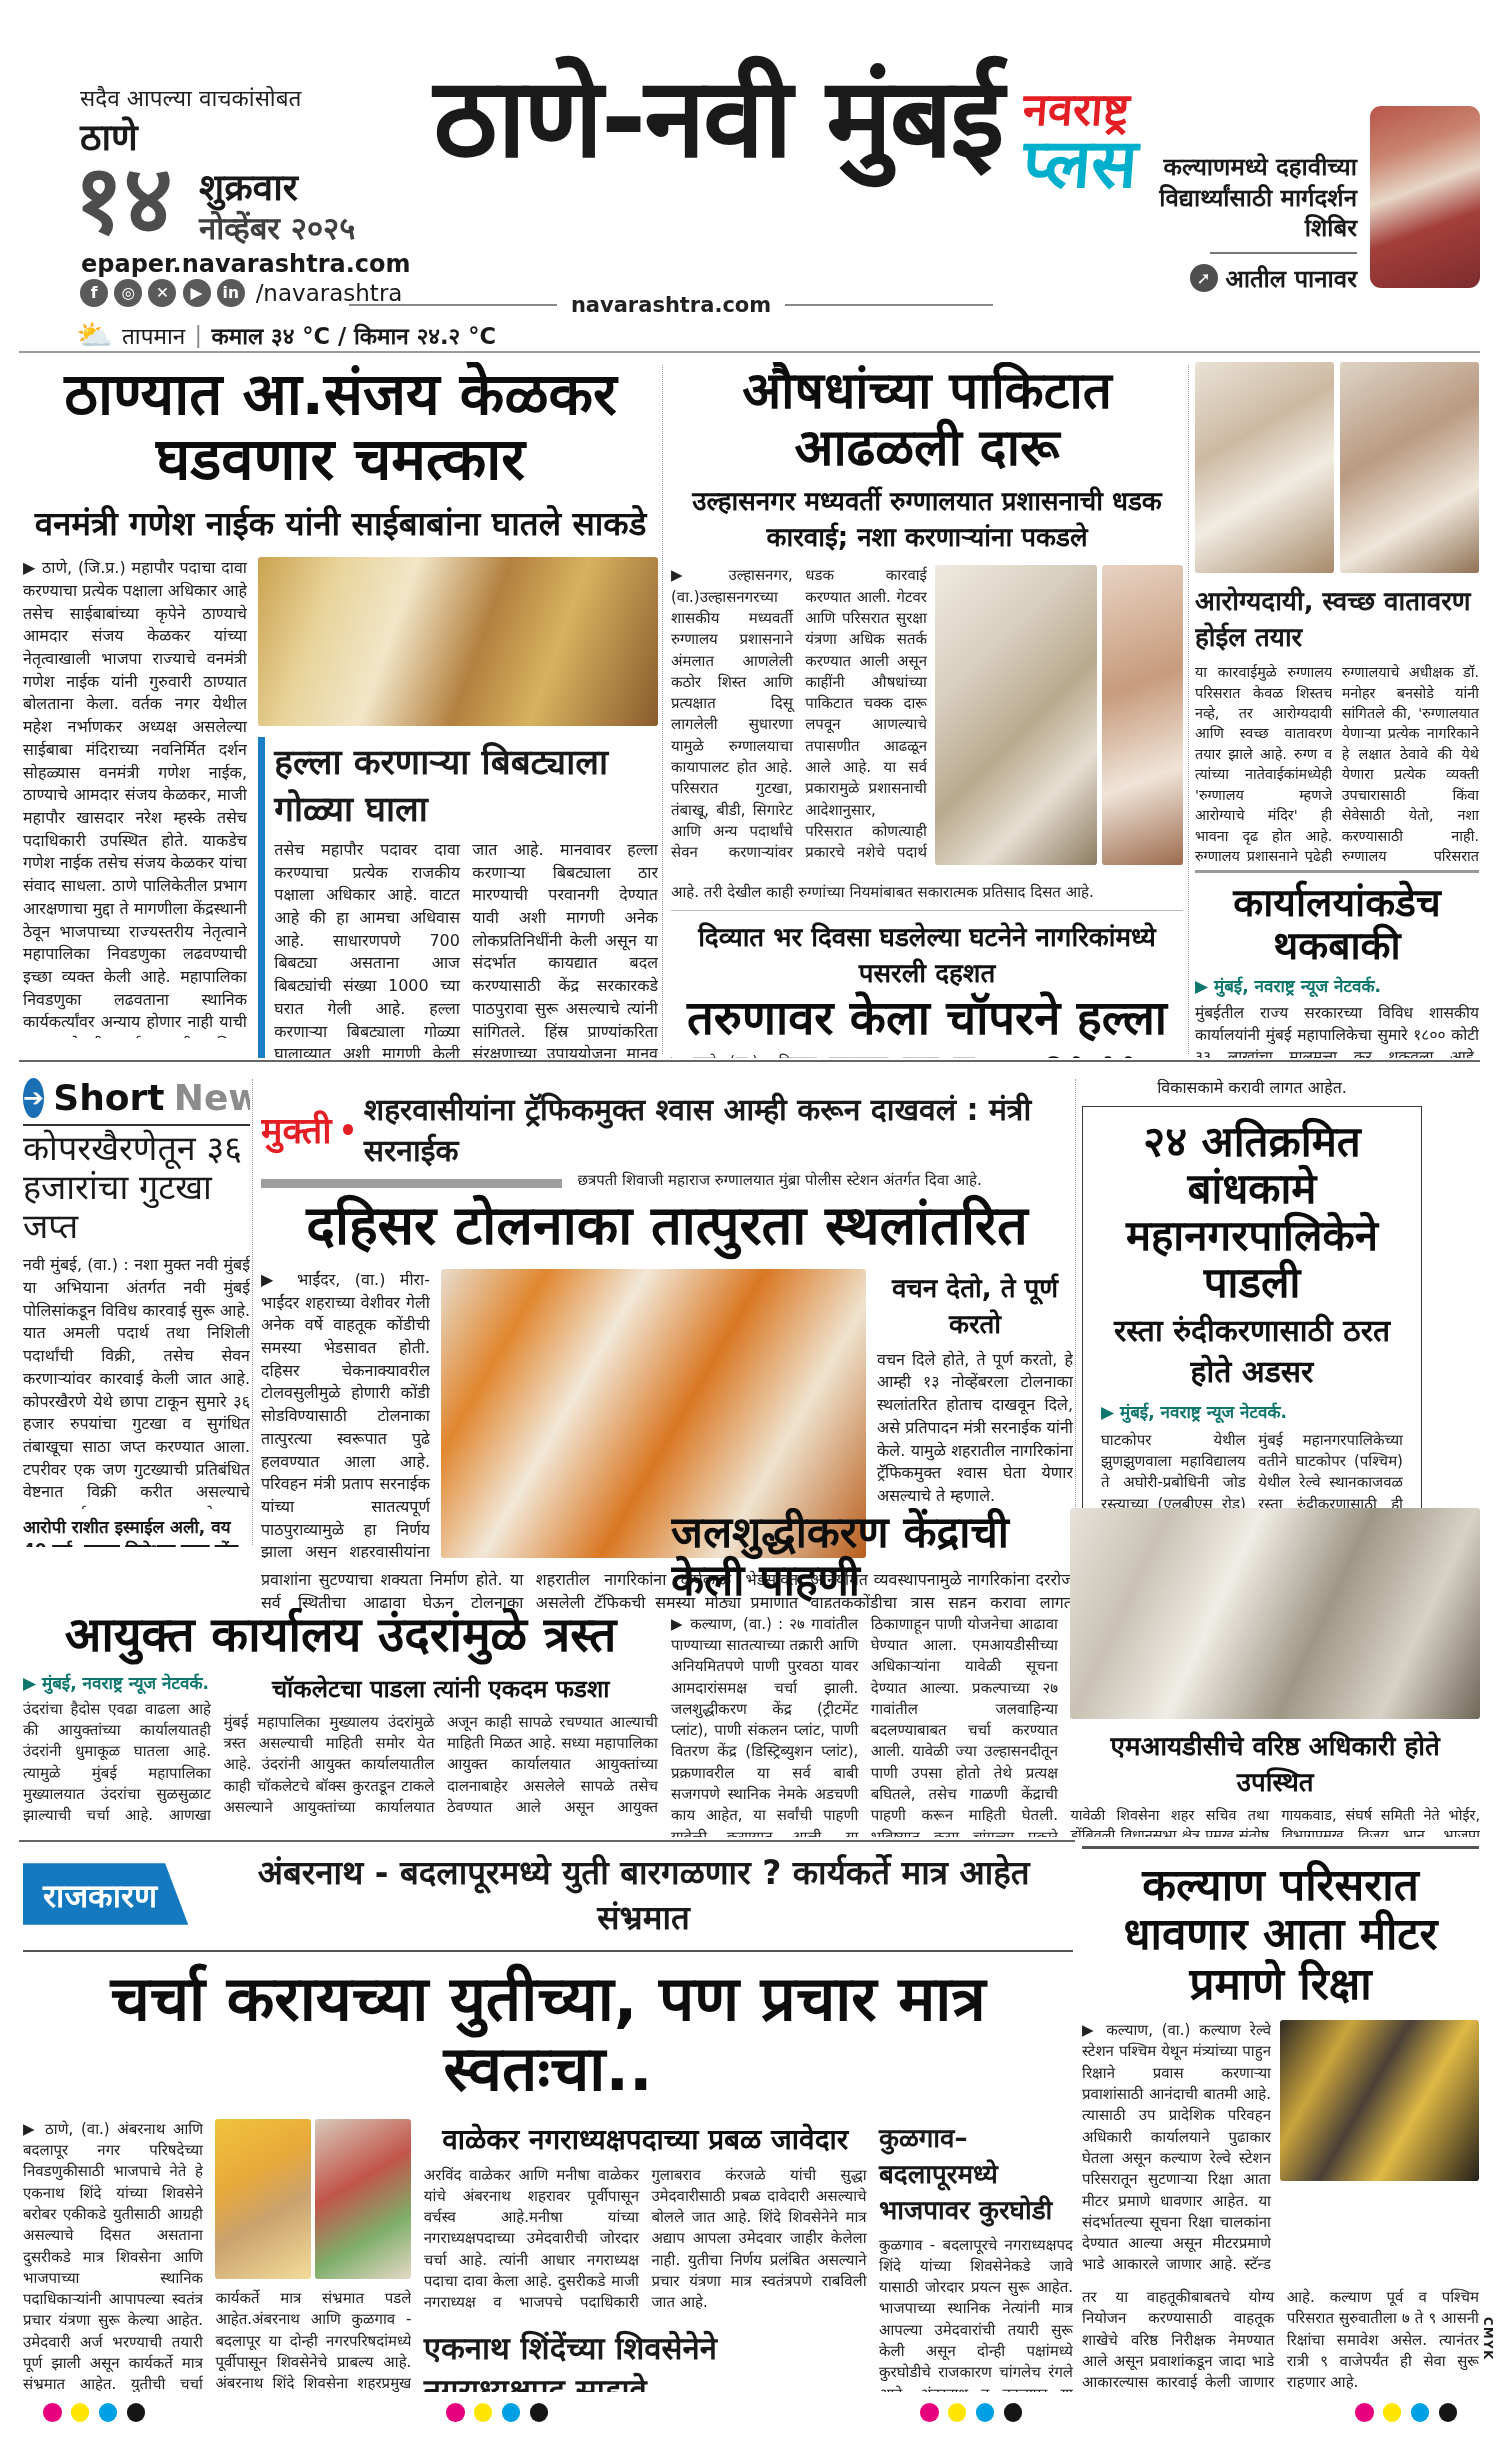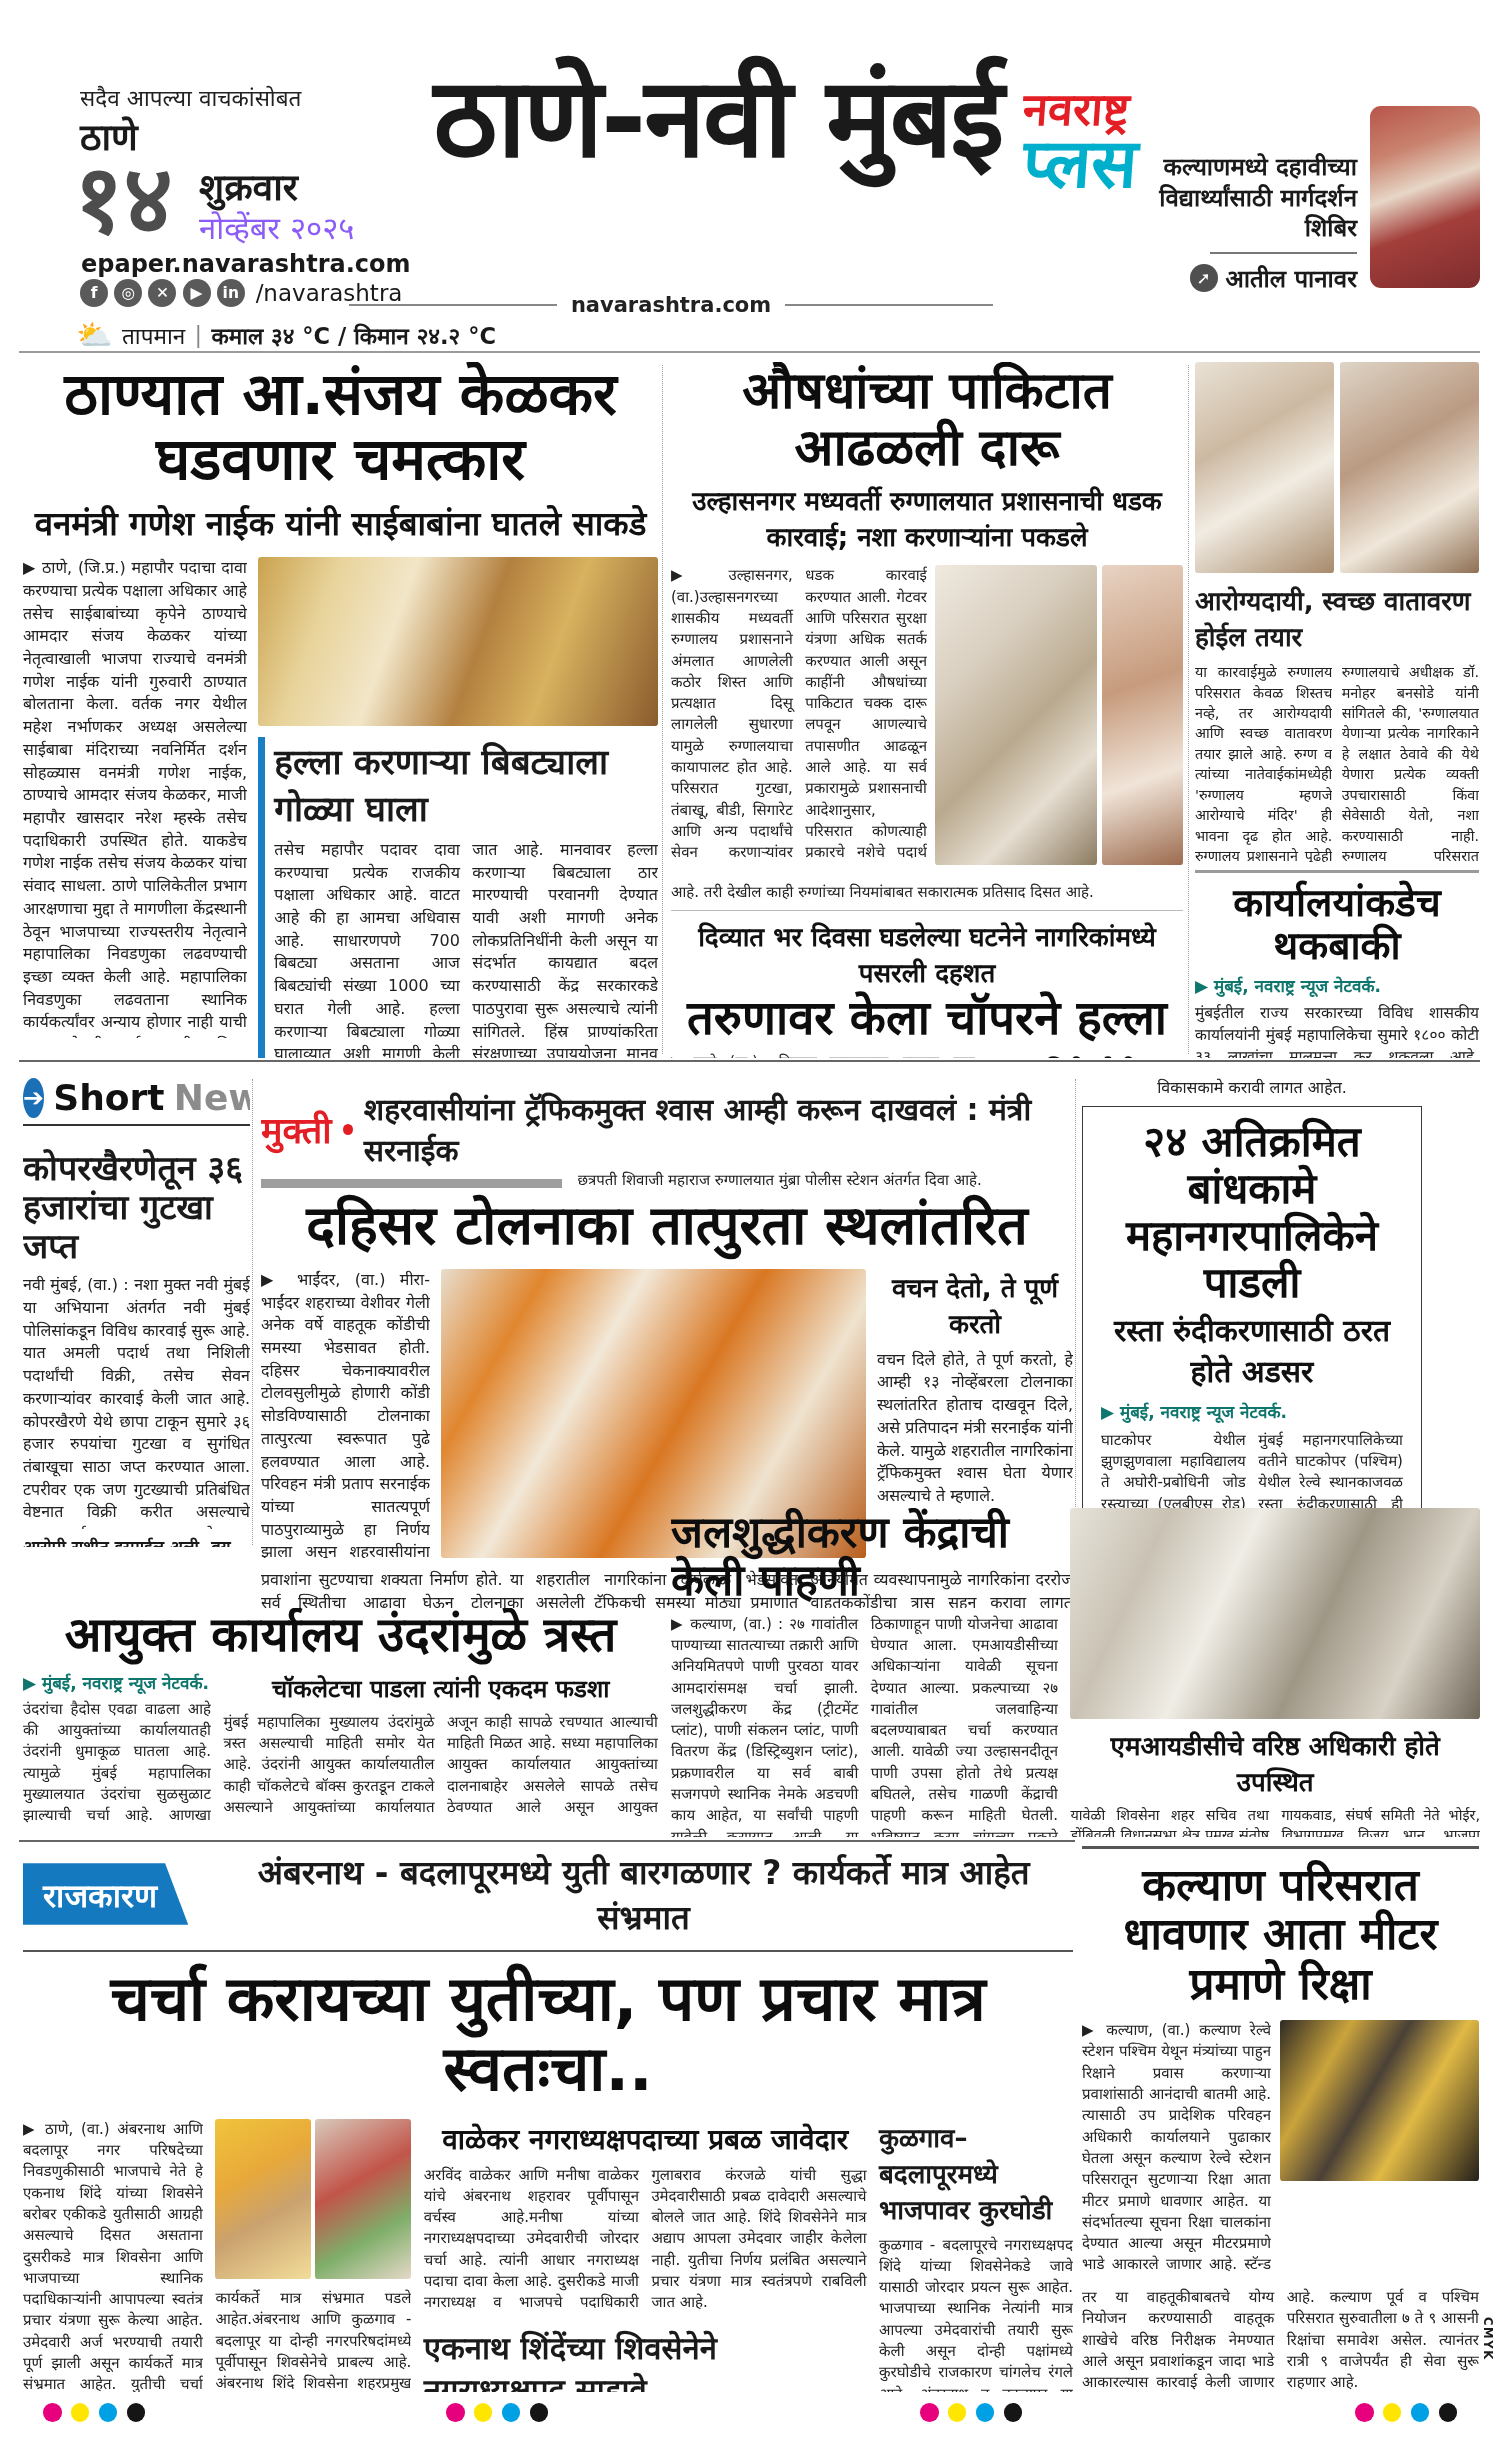--- a/index.html
+++ b/index.html
@@ -12,21 +12,21 @@
   .body-txt{font-size:16px;line-height:1.42;color:#212121;}
   .byline{font-weight:800;font-size:17px;color:#0f766e;}
   .hrule{background:#9a9a9a;height:2.3px;}
   .vdot{border-left:1.6px dotted #9a9a9a;width:0;}
   .photo{border-radius:3.1px;}
   
   .tagline{font-size:22.5px;color:#222;}
   .edition{font-size:37px;font-weight:700;}
   .day{font-size:95px;font-weight:800;color:#4d4d4d;line-height:1;}
   .weekday{font-size:37px;font-weight:800;}
-  .monthyear{font-size:31px;font-weight:400;color:#8b5cf6;}
+  .monthyear{font-size:31px;font-weight:700;color:#404040;}
   .epaper{font-size:24px;font-weight:600;}
   .social{display:flex;align-items:center;gap:6.2px;}
   .sicon{width:28px;height:28px;border-radius:50%;background:#5a5a5a;color:#fff;display:flex;align-items:center;justify-content:center;font-size:15.5px;font-weight:800;}
   .handle{font-size:23px;margin-left:4.7px;}
   .weather{display:flex;align-items:center;gap:9.3px;font-size:22.5px;}
   .masttitle{font-size:110px;font-weight:900;letter-spacing:-2.3px;text-align:right;line-height:1.05;white-space:nowrap;}
   .siteline{display:flex;align-items:center;gap:14px;justify-content:center;}
   .siteline .ln{height:2.3px;background:#888;flex:1;}
   .site{font-size:21px;font-weight:600;color:#222;}
   .brand-top{font-size:45px;font-weight:900;color:#e31e24;line-height:1;transform:skewX(-4deg);}
@@ -170,21 +170,21 @@
   </div>
 
   <div class="abs" style="left:19.4px;top:1060px;width:1461px;height:1.6px;background:#666;"></div>
 
   <div class="abs clip" style="left:23px;top:1077px;width:227px;height:470px;">
     <div class="sn-title">
       <span class="sn-ic">➔</span>
       <span class="sn-word1">Short</span>
       <span class="sn-word2">News</span>
     </div>
-    <div style="font-size:34px;font-weight:700;line-height:1.15;margin-top:23px;">कोपरखैरणेतून ३६ हजारांचा गुटखा जप्त</div>
+    <div style="font-size:34px;font-weight:400;line-height:1.15;margin-top:3px;">कोपरखैरणेतून ३६ हजारांचा गुटखा जप्त</div>
     <div class="body-txt j clip" style="margin-top:7.8px;max-height:255px;">नवी मुंबई, (वा.) : नशा मुक्त नवी मुंबई या अभियाना अंतर्गत नवी मुंबई पोलिसांकडून विविध कारवाई सुरू आहे. यात अमली पदार्थ तथा निशिली पदार्थांची विक्री, तसेच सेवन करणाऱ्यांवर कारवाई केली जात आहे. कोपरखैरणे येथे छापा टाकून सुमारे ३६ हजार रुपयांचा गुटखा व सुगंधित तंबाखूचा साठा जप्त करण्यात आला. टपरीवर एक जण गुटख्याची प्रतिबंधित वेष्टनात विक्री करीत असल्याचे खबऱ्यामार्फत समजताच पथकाने छापा टाकला. मिळालेल्या माहितीनुसार एकूण ३५ हजार ९०० रुपयांचा गुटखा पोलिसांनी जप्त केला आहे.</div>
     <div style="font-size:17px;font-weight:800;margin-top:6.2px;">आरोपी राशीत इस्माईल अली, वय 40 वर्ष, याच्या विरोधात गुन्हा नोंद केला</div>
 
   </div>
 
   <div class="abs vdot" style="left:252px;top:1079px;height:466px;"></div>
 
   <div class="abs clip" style="left:261px;top:1077px;width:812px;height:531px;">
     <div style="display:flex;align-items:center;justify-content:center;gap:11px;margin-top:11px;">
       <span class="red" style="font-size:36px;font-weight:900;">मुक्ती</span>

